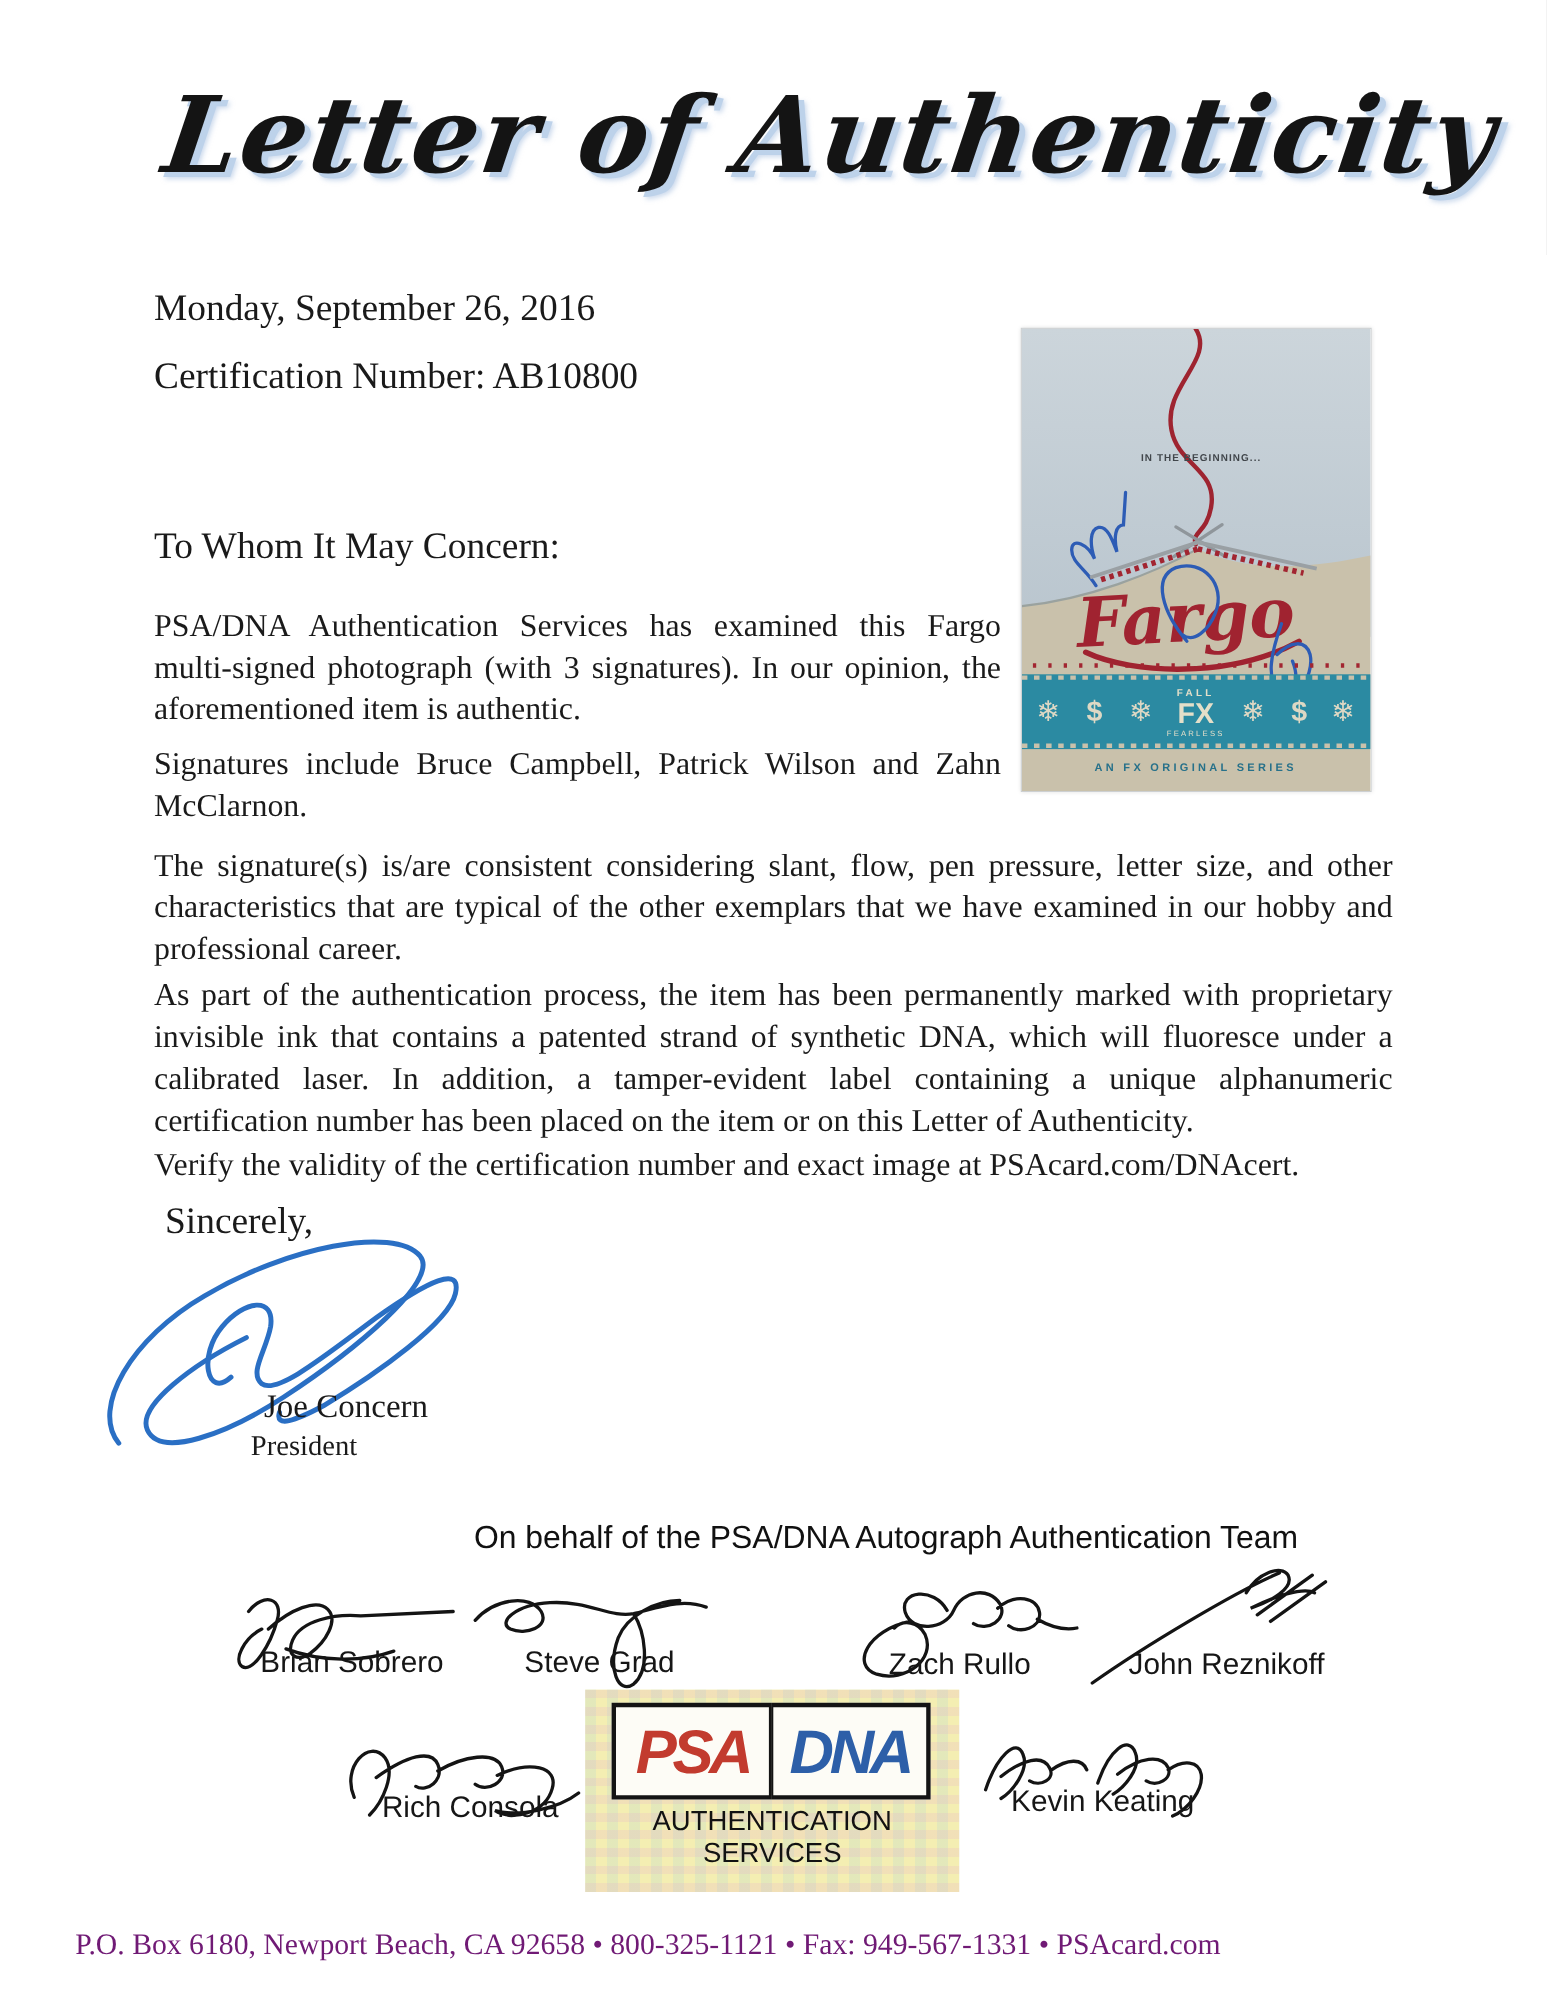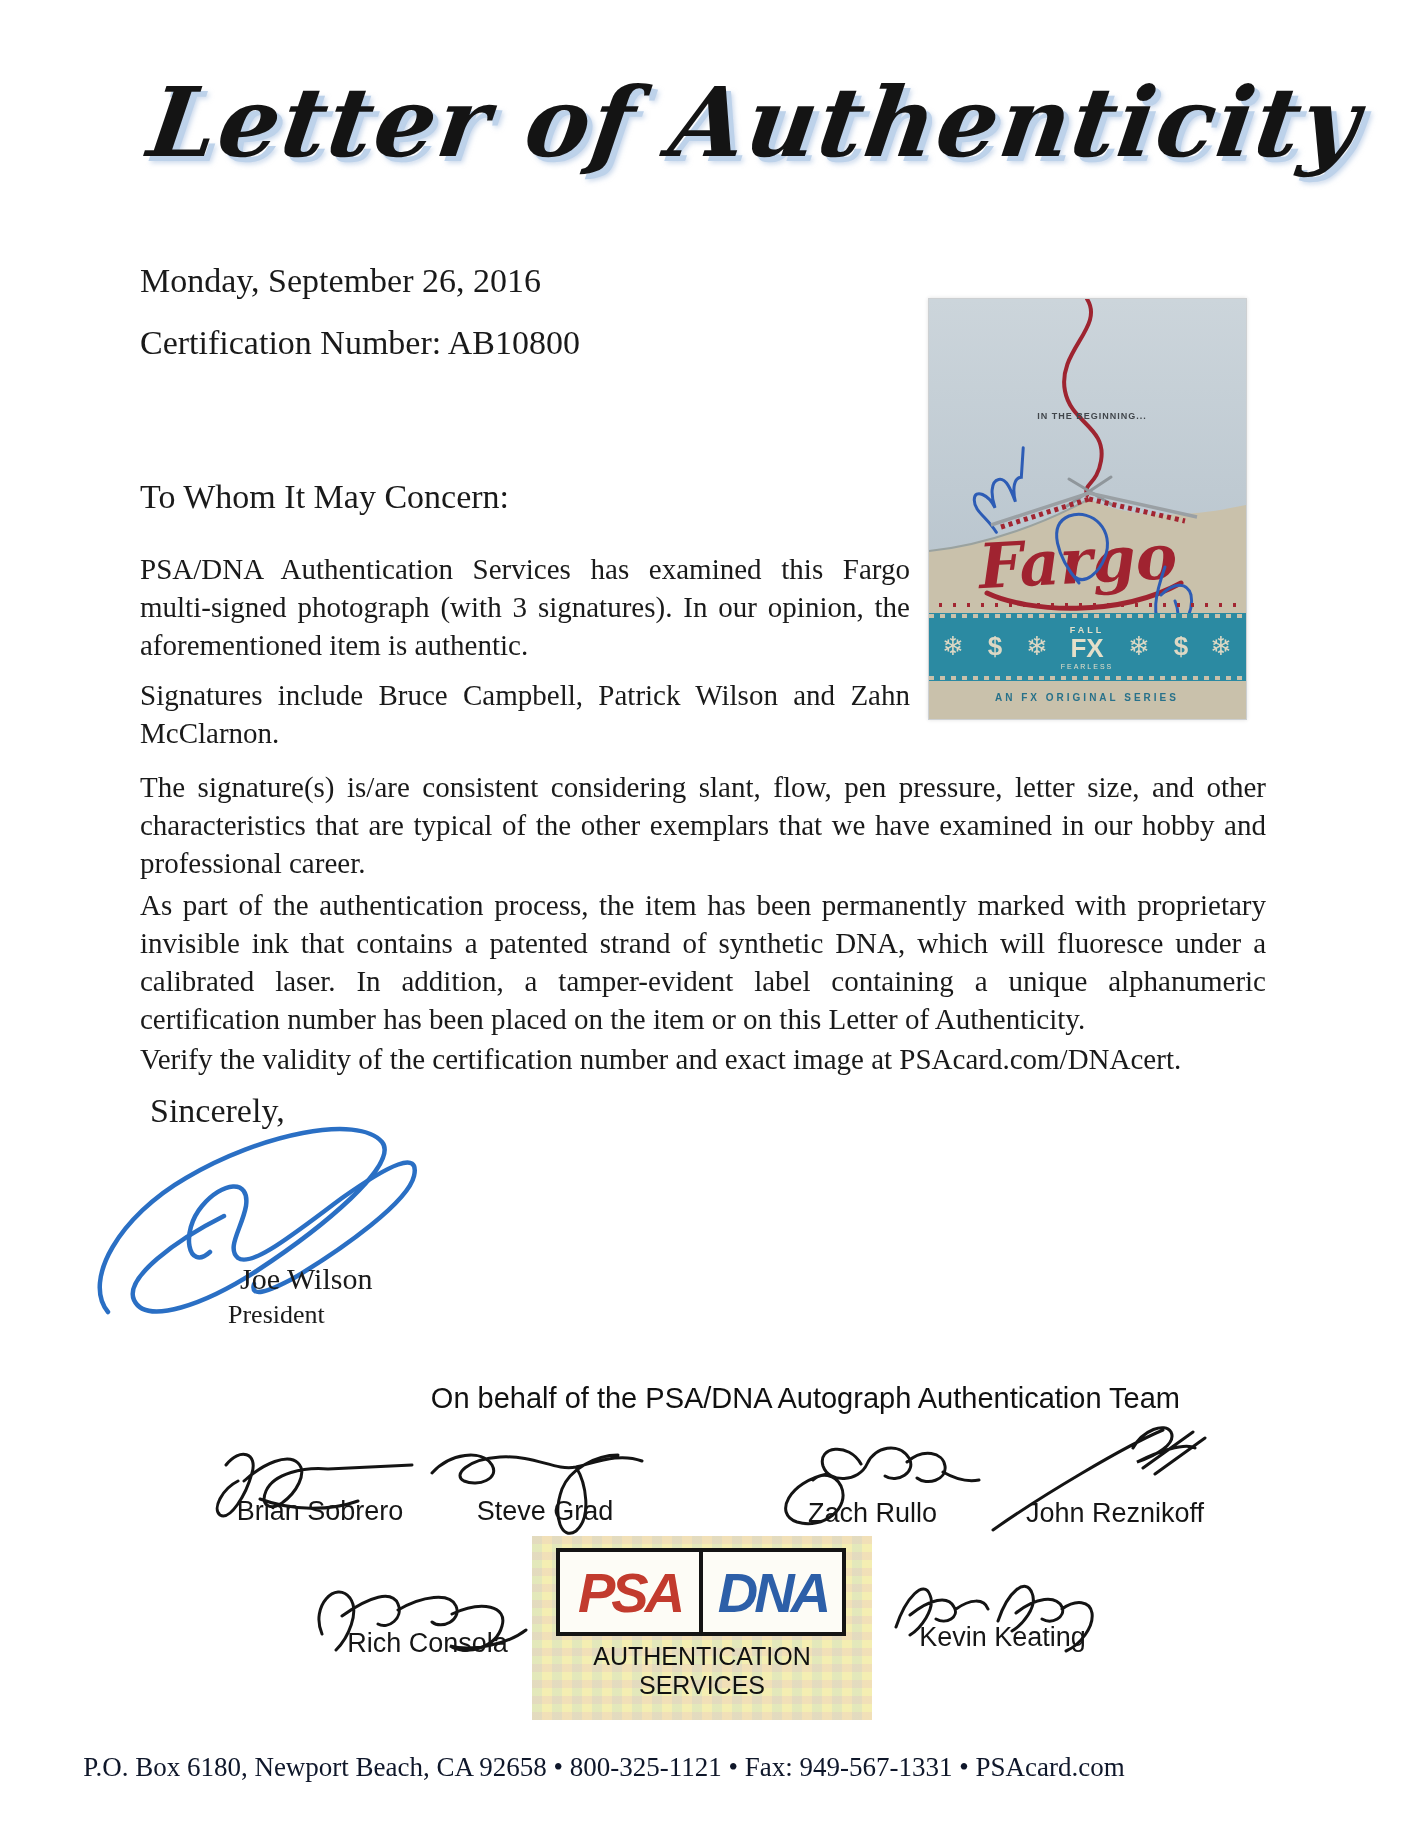--- a/index.html
+++ b/index.html
@@ -74,22 +74,22 @@
     font-size:56px;letter-spacing:-4px;
   }
   .logo-cell.psa{color:#c23b2e;border-right-width:2px;}
   .logo-cell.dna{color:#2d5fa8;border-left-width:2px;}
   .logo-sub{
     position:absolute;left:0;top:106px;width:100%;text-align:center;
     font-family:"Liberation Sans", sans-serif;font-size:25px;color:#121212;
   }
   
   .footer{
-    position:absolute;left:16px;top:1752px;width:1176px;text-align:center;
-    font-size:27px;color:#0f172a;
+    position:absolute;left:1px;top:1752px;width:1176px;text-align:center;
+    font-size:27px;color:#701a75;
   }
 </style>
 </head>
 <body>
 
 <div class="page">
 
   <div class="loa-title">Letter of Authenticity</div>
 
   <div class="tline date">Monday, September 26, 2016</div>
@@ -156,21 +156,21 @@
   <p class="para narrow p2">Signatures include Bruce Campbell, Patrick Wilson and Zahn McClarnon.</p>
   <p class="para wide p3">The signature(s) is/are consistent considering slant, flow, pen pressure, letter size, and other characteristics that are typical of the other exemplars that we have examined in our hobby and professional career.</p>
   <p class="para wide p4">As part of the authentication process, the item has been permanently marked with proprietary invisible ink that contains a patented strand of synthetic DNA, which will fluoresce under a calibrated laser. In addition, a tamper-evident label containing a unique alphanumeric certification number has been placed on the item or on this Letter of Authenticity.</p>
   <p class="para wide p5">Verify the validity of the certification number and exact image at PSAcard.com/DNAcert.</p>
   <div class="tline sincerely">Sincerely,</div>
 
   <svg class="sig" style="left:90px;top:1120px;" width="380" height="210" viewBox="0 0 380 210">
     <path d="M18 192 C-8 160 30 96 96 58 C170 14 268 -6 292 22 C310 44 232 108 168 150 C116 184 56 206 44 180 C34 158 86 120 134 96" fill="none" stroke="#2a6fc4" stroke-width="4.5" stroke-linecap="round"></path>
     <path d="M120 132 C98 152 90 112 112 86 C132 62 160 58 156 86 C152 108 136 128 148 138 C162 148 206 112 252 78 C300 44 330 30 324 56 C318 82 254 128 204 158 C178 172 160 178 164 164" fill="none" stroke="#2a6fc4" stroke-width="4.5" stroke-linecap="round"></path>
   </svg>
-  <div class="signer-name">Joe Wilson</div>
+  <div class="signer-name">Joe Concern</div>
   <div class="signer-title">President</div>
 
   <div class="team-heading">On behalf of the PSA/DNA Autograph Authentication Team</div>
 
   <svg class="sig" style="left:200px;top:1437px;" width="230" height="100" viewBox="0 0 230 100">
     <path d="M26 28 C40 10 58 16 52 36 C46 58 30 84 20 78 C12 72 22 52 38 44 M44 44 C64 26 88 16 98 26 C108 36 96 56 82 66 C70 74 60 68 66 54 C74 36 104 30 128 32 L212 28 M60 62 C92 74 130 74 158 64" fill="none" stroke="#141414" stroke-width="3" stroke-linecap="round"></path>
   </svg>
   <div class="member-name n-brian">Brian Sobrero</div>
 
   <svg class="sig" style="left:420px;top:1425px;" width="240" height="120" viewBox="0 0 240 120">

